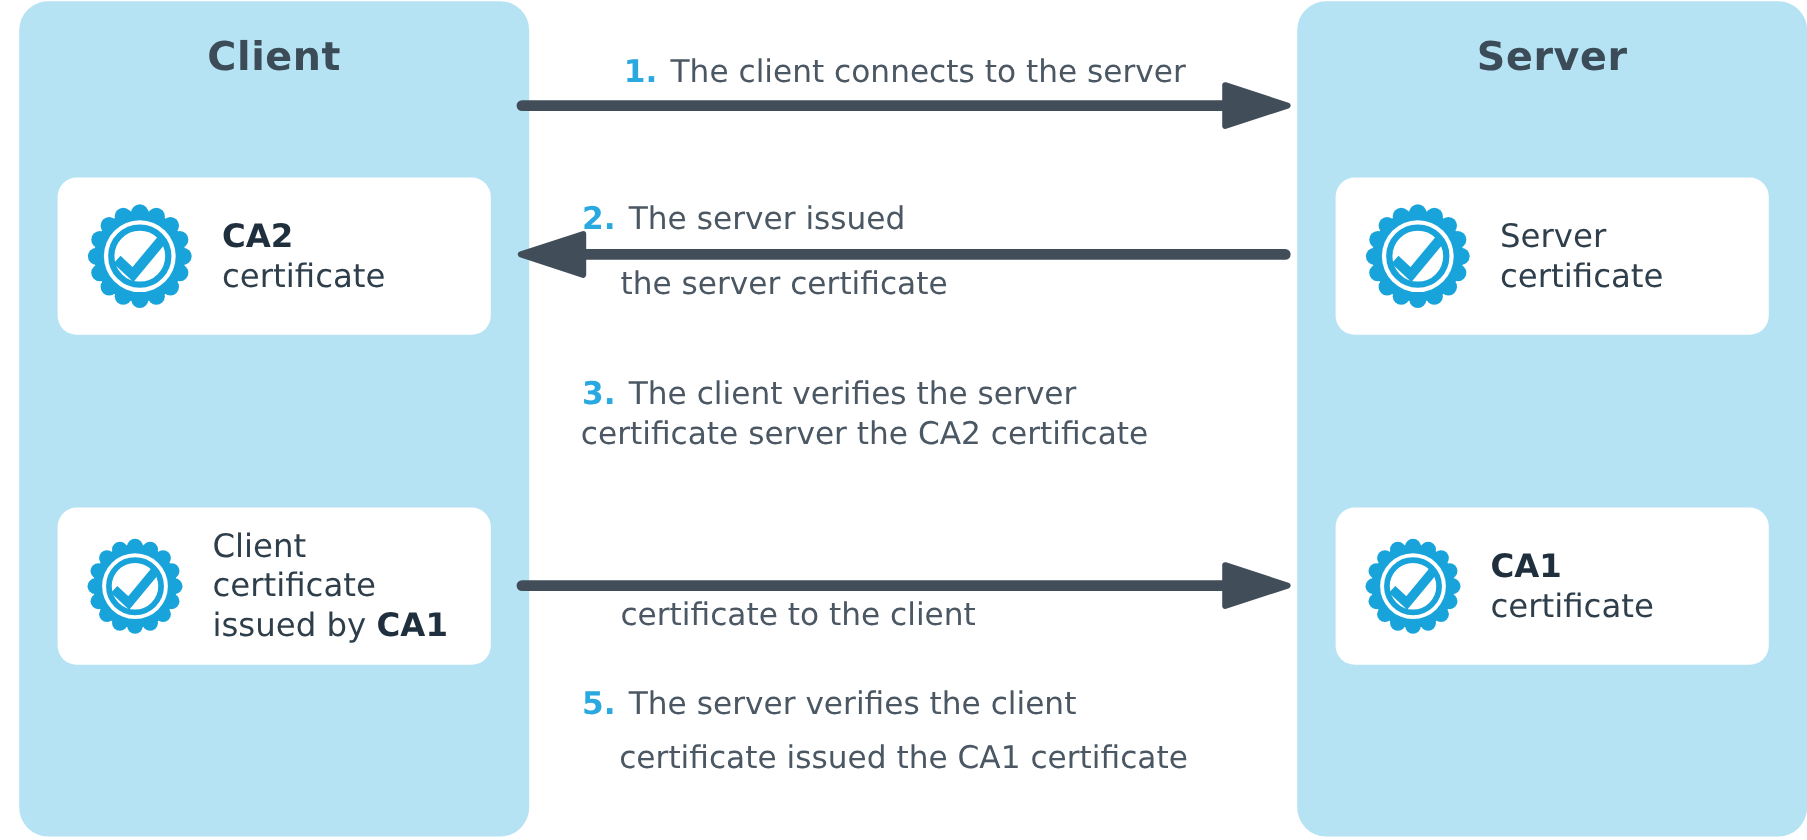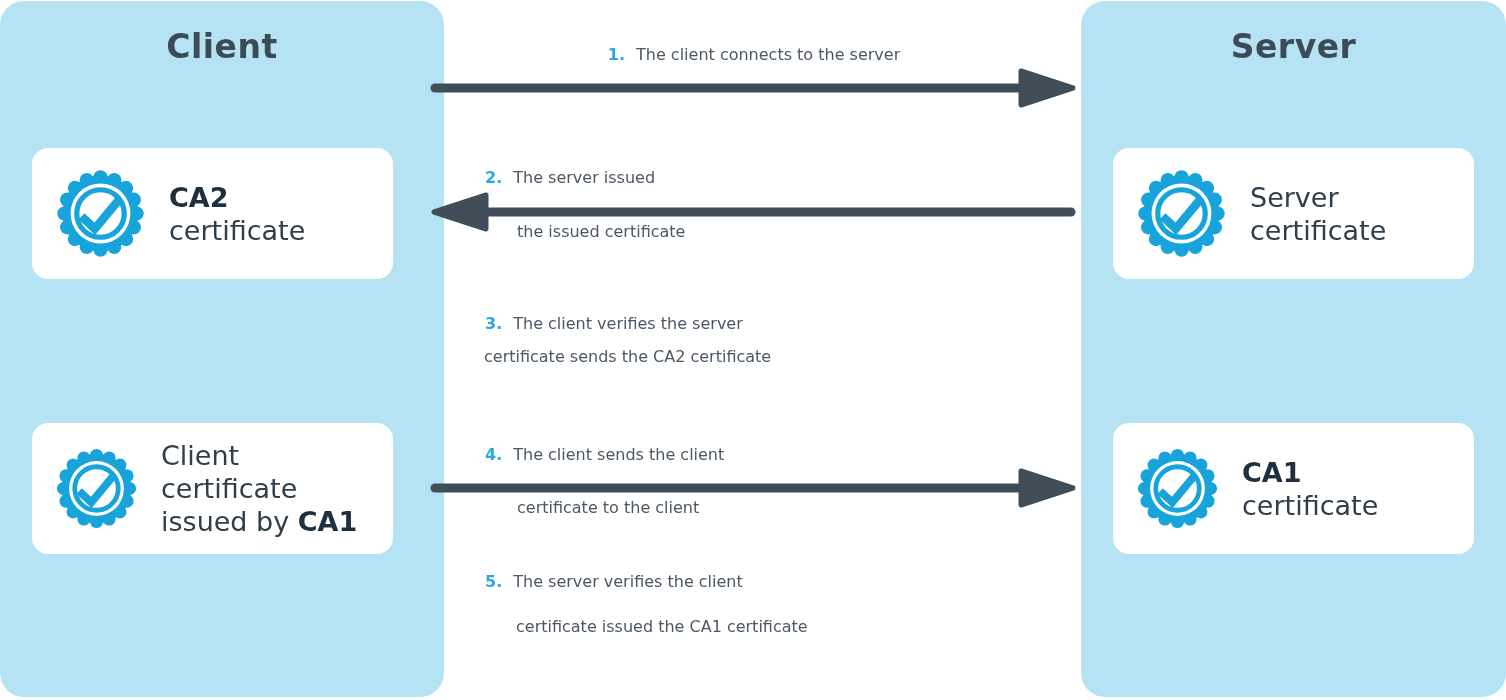--- a/index.html
+++ b/index.html
@@ -3,34 +3,34 @@
 <meta charset="utf-8">
 <style>
   :root{
     --panel_bg:#B6E3F3; --card_bg:#FFFFFF; --accent_cyan:#29A9E0; --badge_cyan:#18A4DB;
     --arrow:#414E59; --title_text:#3C4B58; --step_text:#4B5864; --card_text:#2E3E4B; --card_text_bold:#1F2F3D;
   }
   html,body{margin:0;padding:0;background:#fff;}
   .canvas{position:relative;width:1506px;height:700px;background:#fff;overflow:hidden;
           font-family:"DejaVu Sans","Liberation Sans",sans-serif;}
   .panel{position:absolute;top:1px;height:696px;width:425px;background:var(--panel_bg);border-radius:24px;}
-  .panel-left{left:0;padding-left:19px;}
+  .panel-left{left:16px;}
   .panel-right{left:1081px;}
   .panel-title{position:absolute;top:26px;left:0;width:100%;text-align:center;
                font-size:33px;font-weight:bold;color:var(--title_text);letter-spacing:.5px;}
   .card{position:absolute;left:32px;width:361px;background:var(--card_bg);border-radius:16px;
         display:flex;align-items:center;padding-left:21px;box-sizing:border-box;}
   .card-top{top:147px;height:131px;}
   .card-bottom{top:422px;height:131px;}
   .badge{flex:0 0 auto;margin-right:21px;}
   .badge-lg{width:95px;height:95px;}
   .badge-sm{width:87px;height:87px;}
   .card-text{color:var(--card_text);font-size:27px;line-height:33px;}
   .card-text .bold{font-weight:bold;color:var(--card_text_bold);}
-  .step-line{position:absolute;font-size:16px;color:var(--step_text);white-space:nowrap;}
+  .step-line{position:absolute;font-size:26px;color:var(--step_text);white-space:nowrap;}
   .step-num{color:var(--accent_cyan);font-weight:bold;margin-right:11px;}
   .s1{left:430px;top:45px;width:648px;text-align:center;}
   .s2a{left:485px;top:168px;}  .s2b{left:517px;top:222px;}
   .s3a{left:485px;top:314px;}  .s3b{left:484px;top:347px;}
   .s4a{left:485px;top:445px;}  .s4b{left:517px;top:498px;}
   .s5a{left:485px;top:572px;}  .s5b{left:516px;top:617px;}
   .arrow-svg{position:absolute;left:428px;width:650px;height:44px;}
   .a1{top:66px;} .a2{top:190px;} .a4{top:466px;}
   .hidden-defs{position:absolute;width:0;height:0;}
 </style>
@@ -125,30 +125,27 @@
     <polygon points="593,5 645,22 593,39" fill="var(--arrow)" stroke="var(--arrow)" stroke-width="5" stroke-linejoin="round"></polygon>
   </svg>
 
   <div class="step-line s2a">
     <span class="step-num">2.</span><span>The server issued</span>
   </div>
   <svg class="arrow-svg a2" viewBox="0 0 650 44">
     <line x1="643" y1="22" x2="56" y2="22" stroke="var(--arrow)" stroke-width="9" stroke-linecap="round"></line>
     <polygon points="58,5 6,22 58,39" fill="var(--arrow)" stroke="var(--arrow)" stroke-width="5" stroke-linejoin="round"></polygon>
   </svg>
-  <div class="step-line s2b">the issued certificate</div>
+  <div class="step-line s2b">the server certificate</div>
 
   <div class="step-line s3a">
     <span class="step-num">3.</span><span>The client verifies the server</span>
   </div>
-  <div class="step-line s3b">certificate sends the CA2 certificate</div>
+  <div class="step-line s3b">certificate server the CA2 certificate</div>
 
-  <div class="step-line s4a">
-    <span class="step-num">4.</span><span>The client sends the client</span>
-  </div>
   <svg class="arrow-svg a4" viewBox="0 0 650 44">
     <line x1="7" y1="22" x2="596" y2="22" stroke="var(--arrow)" stroke-width="9" stroke-linecap="round"></line>
     <polygon points="593,5 645,22 593,39" fill="var(--arrow)" stroke="var(--arrow)" stroke-width="5" stroke-linejoin="round"></polygon>
   </svg>
   <div class="step-line s4b">certificate to the client</div>
 
   <div class="step-line s5a">
     <span class="step-num">5.</span><span>The server verifies the client</span>
   </div>
   <div class="step-line s5b">certificate issued the CA1 certificate</div>

